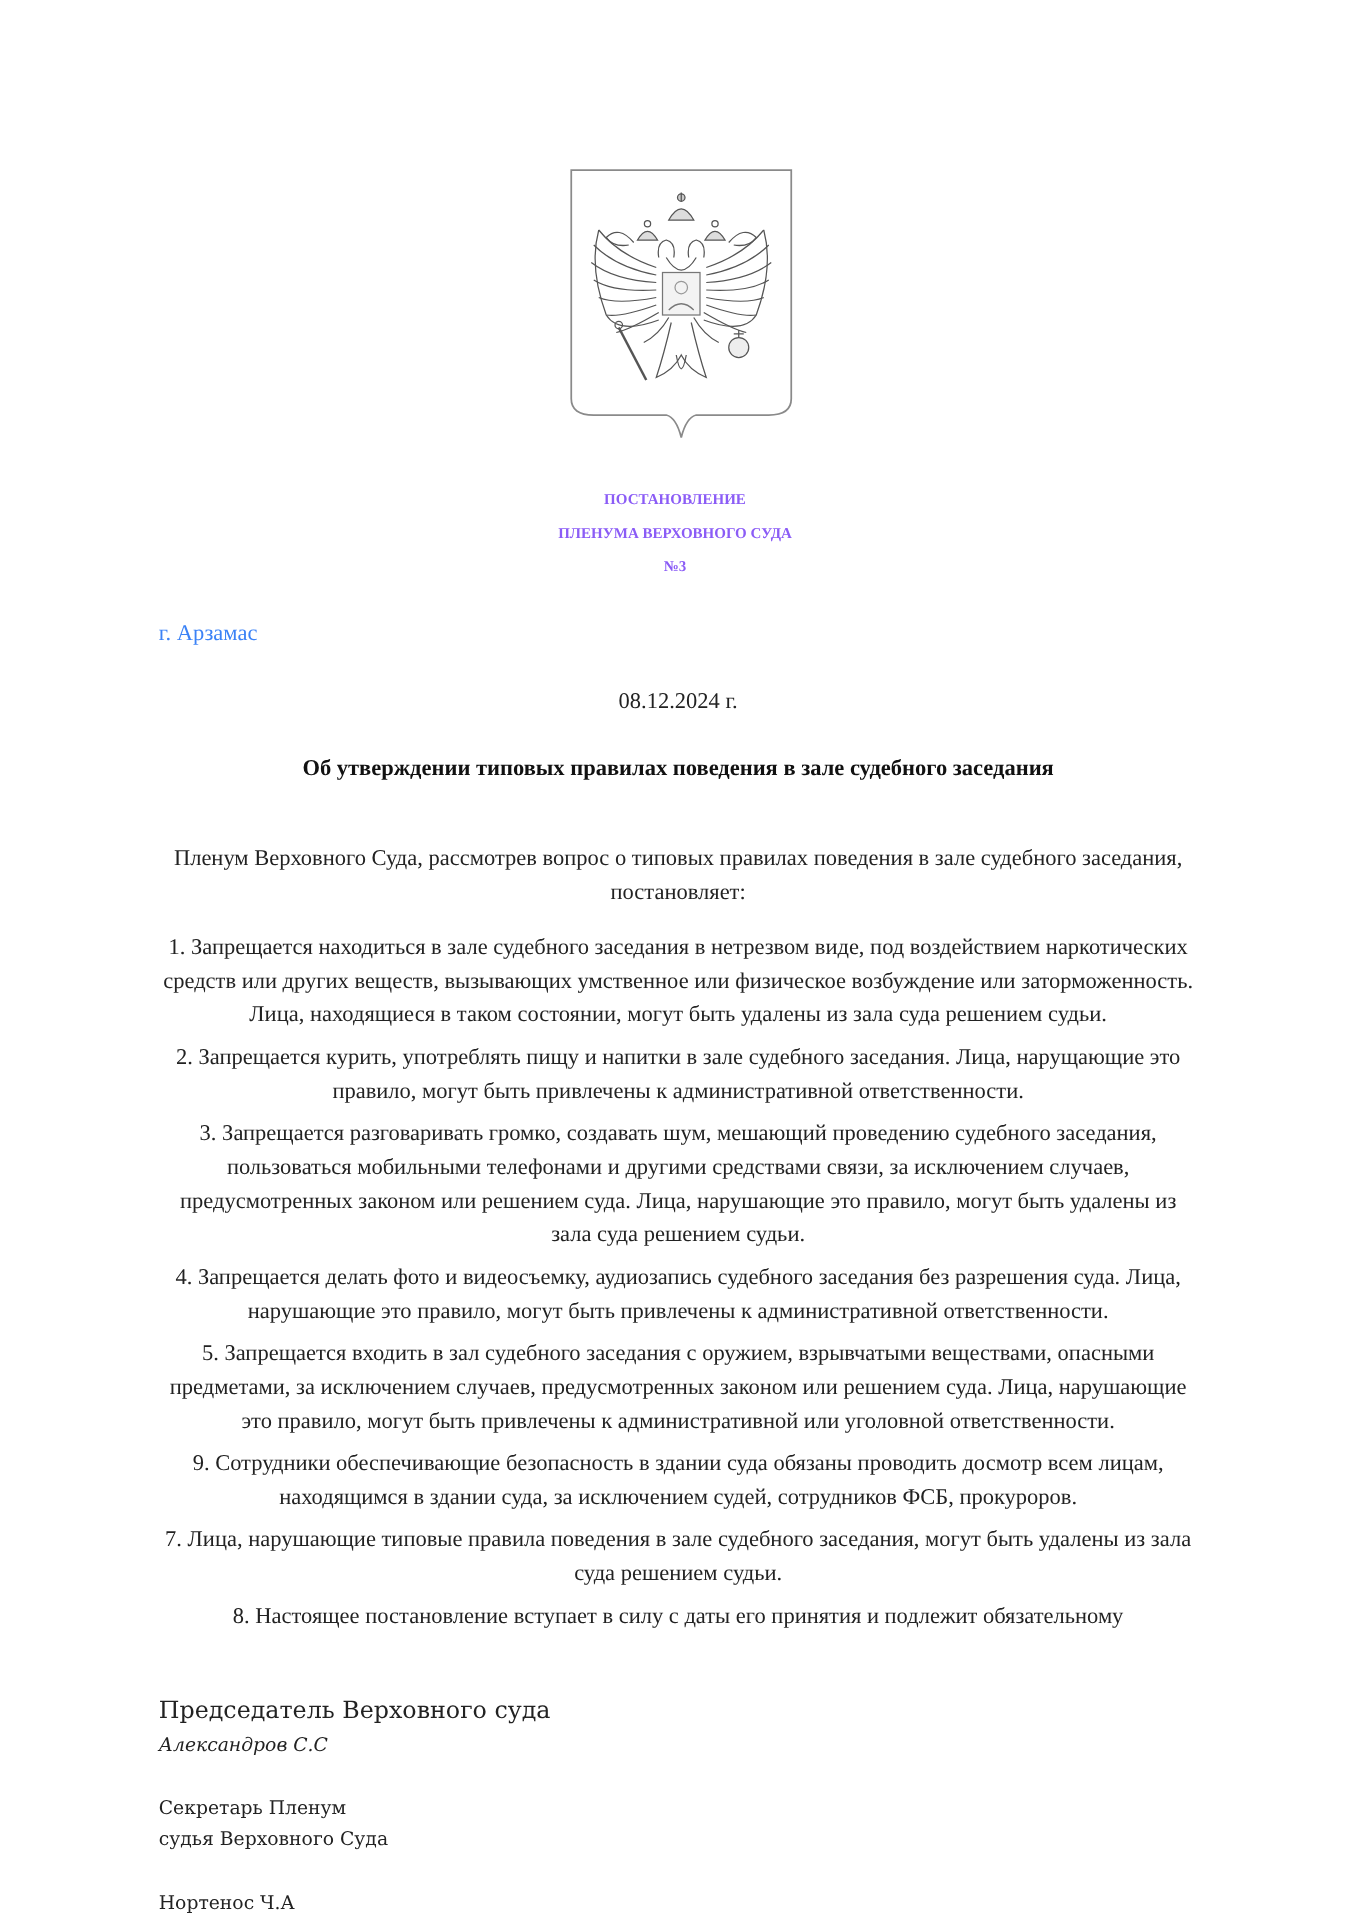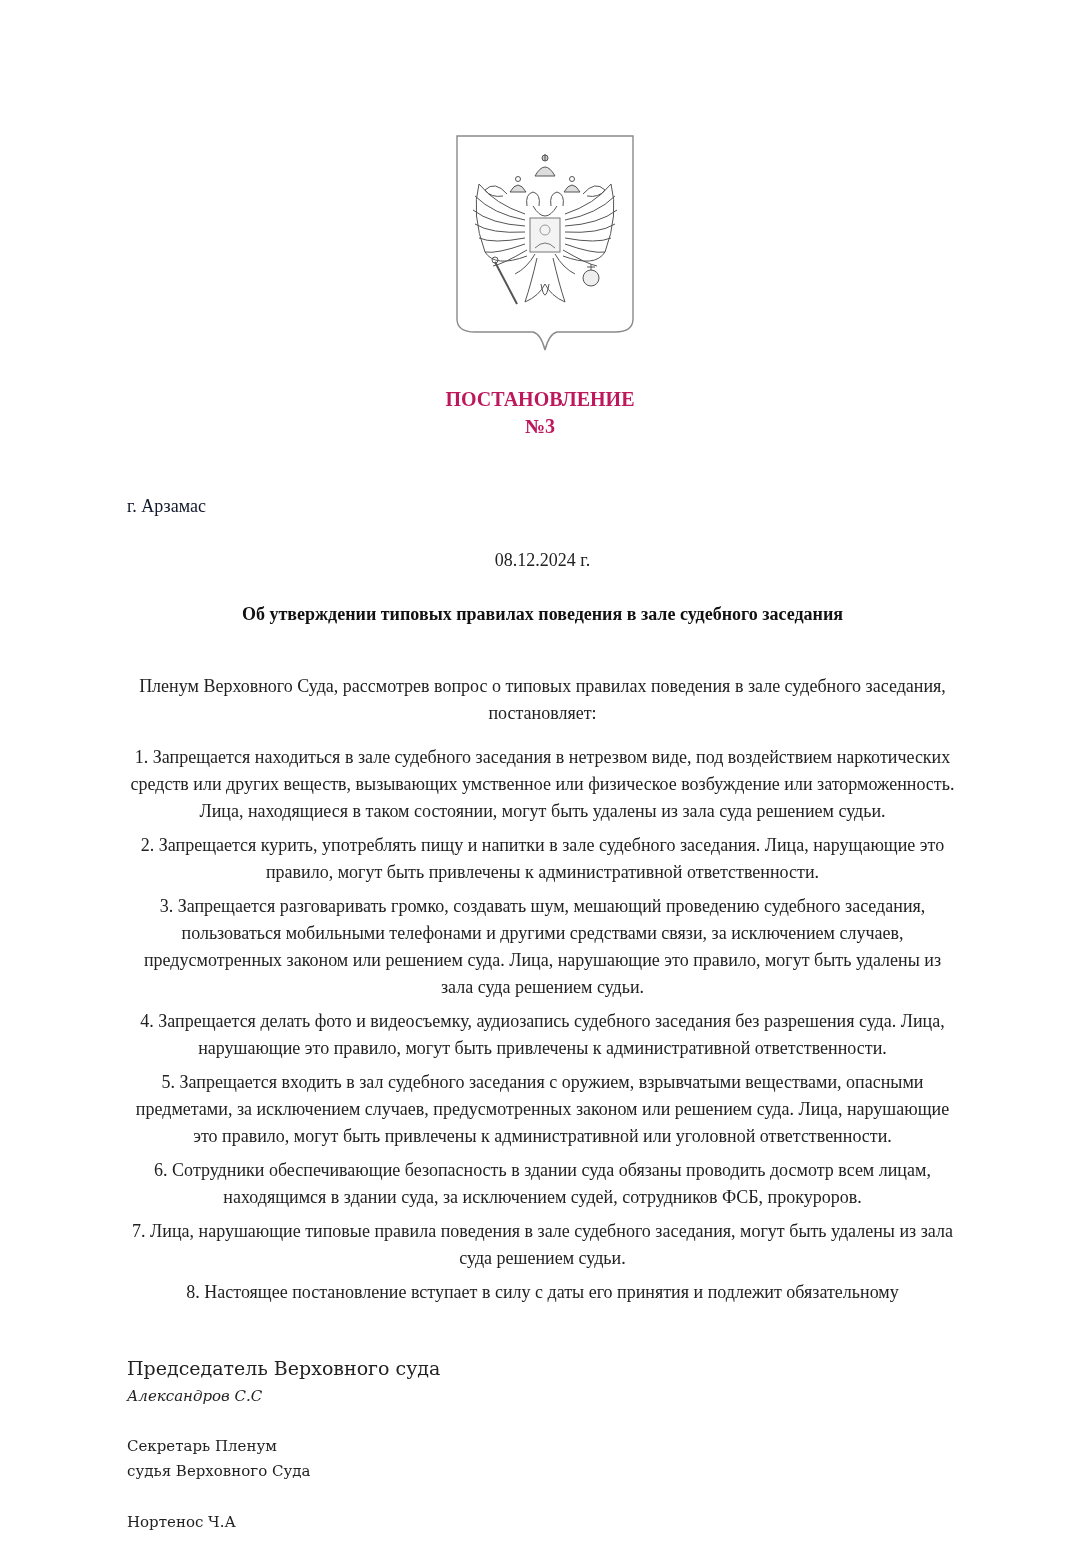--- a/index.html
+++ b/index.html
@@ -23,30 +23,30 @@
       height: 218px;
     }
     .emblem svg { width: 100%; height: 100%; display: block; }
     .title-block {
       position: absolute;
       left: 0;
       width: 1080px;
       top: 386px;
       text-align: center;
       font-weight: bold;
-      font-size: 20px;
+      font-size: 12px;
       line-height: 27px;
-      color: #be185d;
+      color: #8b5cf6;
     }
     .city {
       position: absolute;
       left: 127px;
       top: 496px;
       font-size: 18px;
-      color: #0f172a;
+      color: #3b82f6;
     }
     .date {
       position: absolute;
       left: 0;
       width: 1085px;
       top: 550px;
       text-align: center;
       font-size: 18px;
       color: #222;
     }
@@ -143,40 +143,41 @@
       <path d="M80 120 Q72 134 60 140"></path>
       <path d="M100 120 Q108 134 120 140"></path>
       <path d="M82 124 Q76 150 70 168 Q84 162 90 150 Q96 162 110 168 Q104 150 98 124"></path>
       <path d="M86 150 Q90 172 94 150"></path>
     </g>
   </svg>
 </div>
 
 <div class="title-block">
   <div>ПОСТАНОВЛЕНИЕ</div>
+  <div>ПЛЕНУМА ВЕРХОВНОГО СУДА</div>
   <div>№3</div>
 </div>
 
 <div class="city">г. Арзамас</div>
 
 <div class="date">08.12.2024 г.</div>
 
 <div class="subject">Об утверждении типовых правилах поведения в зале судебного заседания</div>
 
 <div class="body-text preamble">
   <p>Пленум Верховного Суда, рассмотрев вопрос о типовых правилах поведения в зале судебного заседания, постановляет:</p>
 </div>
 
 <div class="body-text items">
   <p>1. Запрещается находиться в зале судебного заседания в нетрезвом виде, под воздействием наркотических средств или других веществ, вызывающих умственное или физическое возбуждение или заторможенность. Лица, находящиеся в таком состоянии, могут быть удалены из зала суда решением судьи.</p>
   <p>2. Запрещается курить, употреблять пищу и напитки в зале судебного заседания. Лица, нарущающие это правило, могут быть привлечены к административной ответственности.</p>
   <p>3. Запрещается разговаривать громко, создавать шум, мешающий проведению судебного заседания, пользоваться мобильными телефонами и другими средствами связи, за исключением случаев, предусмотренных законом или решением суда. Лица, нарушающие это правило, могут быть удалены из зала суда решением судьи.</p>
   <p>4. Запрещается делать фото и видеосъемку, аудиозапись судебного заседания без разрешения суда. Лица, нарушающие это правило, могут быть привлечены к административной ответственности.</p>
   <p>5. Запрещается входить в зал судебного заседания с оружием, взрывчатыми веществами, опасными предметами, за исключением случаев, предусмотренных законом или решением суда. Лица, нарушающие это правило, могут быть привлечены к административной или уголовной ответственности.</p>
-  <p>6. Сотрудники обеспечивающие безопасность в здании суда обязаны проводить досмотр всем лицам, находящимся в здании суда, за исключением судей, сотрудников ФСБ, прокуроров.</p>
+  <p>9. Сотрудники обеспечивающие безопасность в здании суда обязаны проводить досмотр всем лицам, находящимся в здании суда, за исключением судей, сотрудников ФСБ, прокуроров.</p>
   <p>7. Лица, нарушающие типовые правила поведения в зале судебного заседания, могут быть удалены из зала суда решением судьи.</p>
   <p>8. Настоящее постановление вступает в силу с даты его принятия и подлежит обязательному</p>
 </div>
 
 <div class="sign sign-chair-title">Председатель Верховного суда</div>
 <div class="sign sign-chair-name">Александров С.С</div>
 <div class="sign sign-sec-title">Секретарь Пленум</div>
 <div class="sign sign-sec-sub">судья Верховного Суда</div>
 <div class="sign sign-sec-name">Нортенос Ч.А</div>
 

